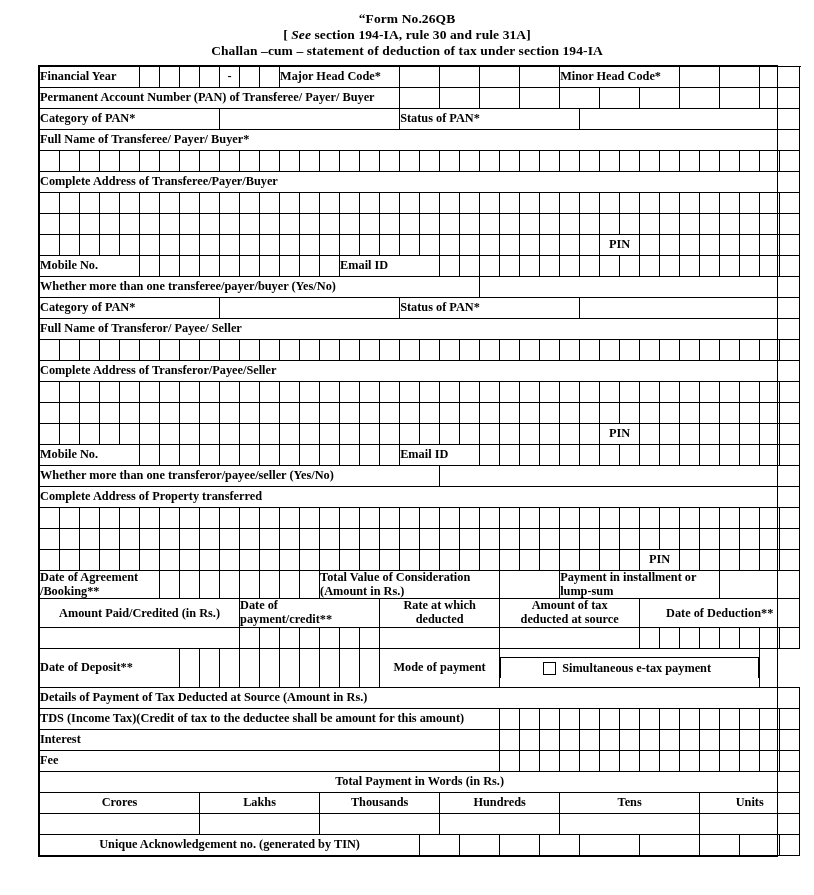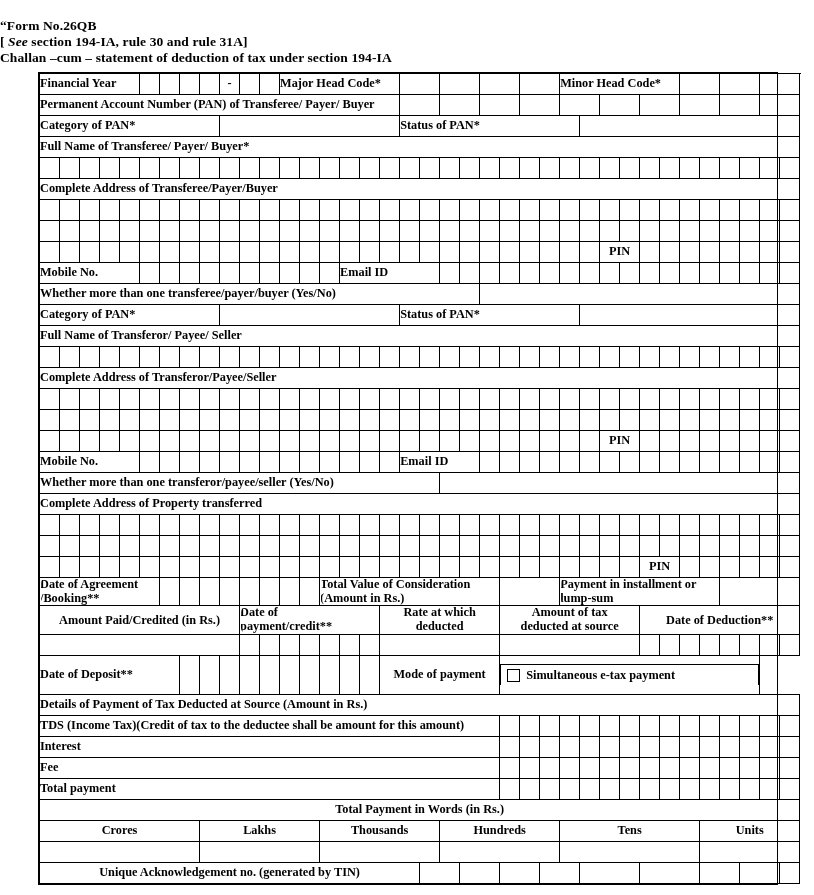--- a/index.html
+++ b/index.html
@@ -16,21 +16,22 @@
   }
   #page {
     position: relative;
     width: 814px;
     height: 895px;
     box-sizing: border-box;
   }
 
   
   .title-block {
-    padding-top: 18px;
+    text-align: center;
+    padding-top: 11px;
     line-height: 1.18;
   }
   .title-line {
     font-weight: bold;
     font-size: 13.5px;
     letter-spacing: 0.1px;
   }
   .title-line .ital { font-style: italic; }
 
   
@@ -62,30 +63,30 @@
   td.center { text-align: center; }
   td.tall { height: 26px; }
   td.tall2 { height: 30px; }
   td.grid-cell { height: 17px; }
 
   .two-line {
     white-space: normal;
     line-height: 1.12;
     padding-top: 1px;
     padding-bottom: 1px;
-    border-radius: 6px;
   }
 
   
   .cb-row {
     display: flex;
     align-items: center;
     gap: 6px;
     padding-left: 6px;
     height: 100%;
+    margin-left: 36px;
   }
   .cb {
     display: inline-block;
     width: 11px;
     height: 11px;
     border: 1.4px solid #000;
     background: #fff;
     flex: 0 0 auto;
   }
   .cb-text { font-weight: bold; font-size: 12.3px; }
@@ -879,38 +880,20 @@
             <td class="tall"></td>
             <td class="tall"></td>
             <td class="tall"></td>
             <td class="tall"></td>
             <td class="tall"></td>
             <td class="tall"></td>
             <td class="tall"></td>
             <td class="tall"></td>
       </tr>
 
-      <tr>
-        <td class="lbl-indent tall" colspan="23">Total payment</td>
-        <td class="tall"></td>
-            <td class="tall"></td>
-            <td class="tall"></td>
-            <td class="tall"></td>
-            <td class="tall"></td>
-            <td class="tall"></td>
-            <td class="tall"></td>
-            <td class="tall"></td>
-            <td class="tall"></td>
-            <td class="tall"></td>
-            <td class="tall"></td>
-            <td class="tall"></td>
-            <td class="tall"></td>
-            <td class="tall"></td>
-            <td class="tall"></td>
-      </tr>
 
       <tr>
         <td class="center tall" colspan="38">Total Payment in Words (in Rs.)</td>
       </tr>
 
       <tr>
         <td class="center tall" colspan="8">Crores</td>
         <td class="center tall" colspan="6">Lakhs</td>
         <td class="center tall" colspan="6">Thousands</td>
         <td class="center tall" colspan="6">Hundreds</td>

